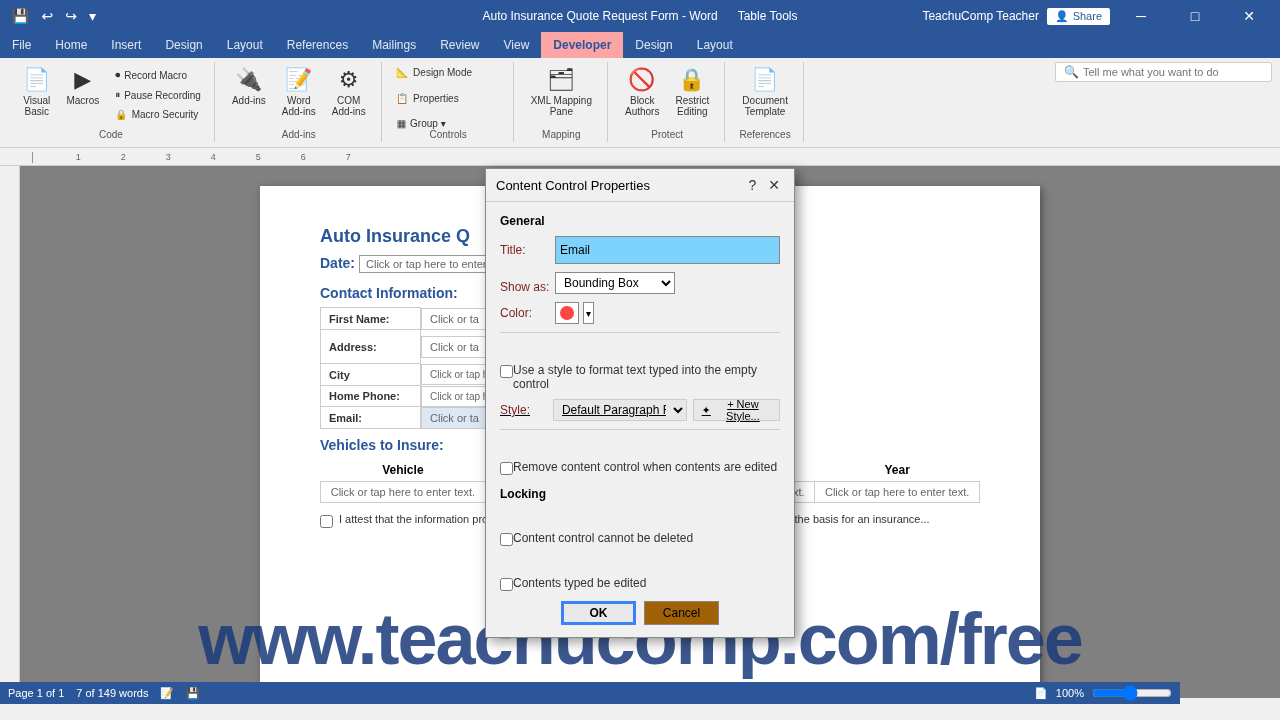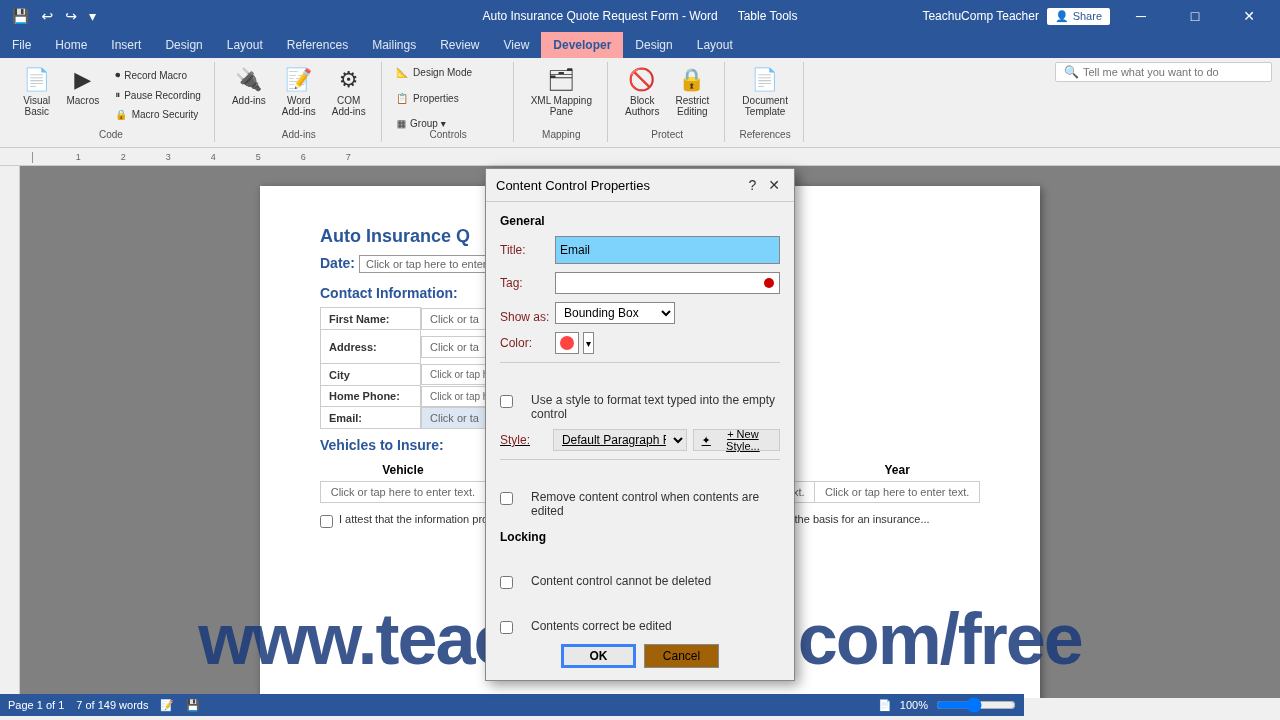--- a/index.html
+++ b/index.html
@@ -150,22 +150,22 @@
     .status-bar {
       height: 22px;
       background: #2b579a;
       display: flex;
       align-items: center;
       justify-content: space-between;
       padding: 0 8px;
       color: white;
       font-size: 11px;
       position: fixed;
-      bottom: 4px;
-      width: 1024px;
+      bottom: 16px;
+      width: 1180px;
     }
     .status-left { display: flex; gap: 12px; align-items: center; }
     .status-right { display: flex; gap: 8px; align-items: center; }
 
     
     .dialog-overlay {
       position: fixed;
       top: 0; left: 0; right: 0; bottom: 0;
       z-index: 100;
       pointer-events: none;
@@ -197,21 +197,21 @@
     .dialog-section-label { font-weight: bold; font-size: 12px; margin-bottom: 8px; }
     .dialog-row { display: flex; align-items: center; margin-bottom: 8px; }
     .dialog-label { width: 55px; font-size: 12px; color: #7f1d1d; }
     .dialog-input { flex: 1; height: 28px; border: 1px solid #888; padding: 2px 4px; font-size: 12px; background: #7dd3fc; }
     .dialog-select-row { display: flex; align-items: flex-end; margin-bottom: 8px; }
     .dialog-select { height: 22px; border: 1px solid #888; padding: 2px 4px; font-size: 12px; background: white; min-width: 120px; }
     .dialog-color-row { display: flex; align-items: center; margin-bottom: 8px; }
     .color-btn { width: 24px; height: 22px; background: white; border: 1px solid #888; margin-right: 4px; display: flex; align-items: center; justify-content: center; cursor: pointer; }
     .color-dot { width: 14px; height: 14px; background: #ff4444; border-radius: 50%; }
     .color-dropdown { height: 22px; border: 1px solid #888; padding: 2px 2px; background: white; cursor: pointer; font-size: 10px; }
-    .dialog-checkbox-row { display: flex; align-items: flex-start; margin-bottom: 8px; gap: 18px; margin-top: 30px; }
+    .dialog-checkbox-row { display: flex; align-items: flex-start; margin-bottom: 8px; gap: 0; margin-top: 30px; }
     .dialog-checkbox-row input { margin-top: 2px; }
     .dialog-checkbox-label { font-size: 12px; color: #333; }
     .style-row { display: flex; align-items: center; margin-bottom: 8px; gap: 6px; text-decoration: underline; }
     .style-select { height: 22px; border: 1px solid #ccc; padding: 2px 4px; font-size: 12px; background: #e8e8e8; min-width: 130px; cursor: pointer; }
     .new-style-btn { height: 22px; border: 1px solid #ccc; padding: 2px 8px; font-size: 11px; background: #e8e8e8; cursor: pointer; display: flex; align-items: center; gap: 4px; }
     .locking-label { font-weight: bold; font-size: 12px; margin: 12px 0 4px 0; }
     .dialog-divider { border: none; border-top: 1px solid #ccc; margin: 6px 0; }
     .dialog-buttons { display: flex; justify-content: center; gap: 8px; margin-top: 10px; }
     .btn-ok { width: 75px; height: 24px; background: #e8e8e8; border: 3px solid #3b82f6; font-size: 12px; cursor: pointer; font-weight: bold; }
     .btn-cancel { width: 75px; height: 24px; background: #a16207; border: 1px solid #888; font-size: 12px; cursor: pointer; }
@@ -493,27 +493,20 @@
       </div>
     </div>
     <div class="dialog-body">
       <div class="dialog-section-label">General</div>
 
       <div class="dialog-row">
         <span class="dialog-label">Title:</span>
         <input type="text" class="dialog-input" value="Email" style="">
       </div>
 
-      <div class="dialog-row">
-        <span class="dialog-label">Tag:</span>
-        <div class="tag-input-wrapper">
-          <input type="text" class="tag-input" value="" style="">
-          <span class="tag-dot"></span>
-        </div>
-      </div>
 
       <div class="dialog-select-row">
         <span class="dialog-label">Show as:</span>
         <select class="dialog-select">
           <option>Bounding Box</option>
         </select>
       </div>
 
       <div class="dialog-color-row">
         <span class="dialog-label">Color:</span>
@@ -550,21 +543,21 @@
 
       <div class="locking-label">Locking</div>
 
       <div class="dialog-checkbox-row">
         <input type="checkbox" id="cannotDelete" style="">
         <label for="cannotDelete" class="dialog-checkbox-label">Content control cannot be deleted</label>
       </div>
 
       <div class="dialog-checkbox-row">
         <input type="checkbox" id="cannotEdit" style="">
-        <label for="cannotEdit" class="dialog-checkbox-label">Contents correct be edited</label>
+        <label for="cannotEdit" class="dialog-checkbox-label">Contents typed be edited</label>
       </div>
 
       <div class="dialog-buttons">
         <button class="btn-ok">OK</button>
         <button class="btn-cancel">Cancel</button>
       </div>
     </div>
   </div>
 </div>
 

